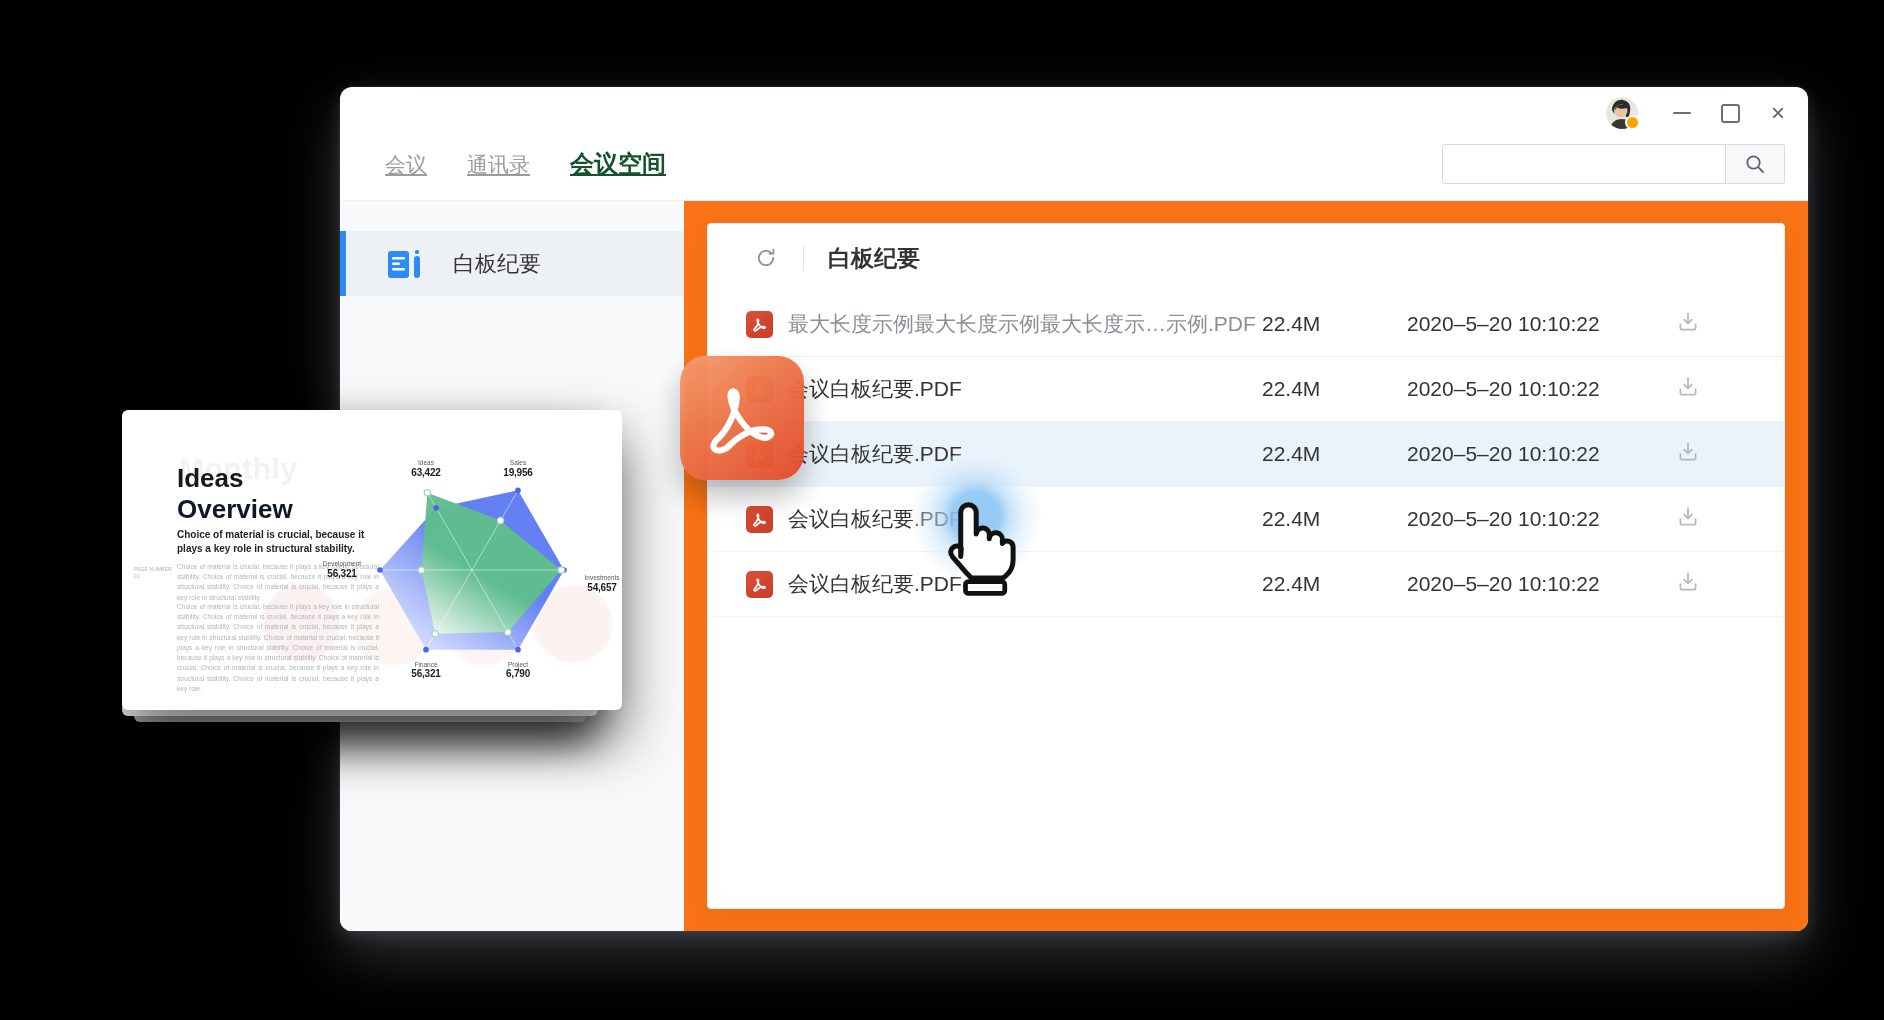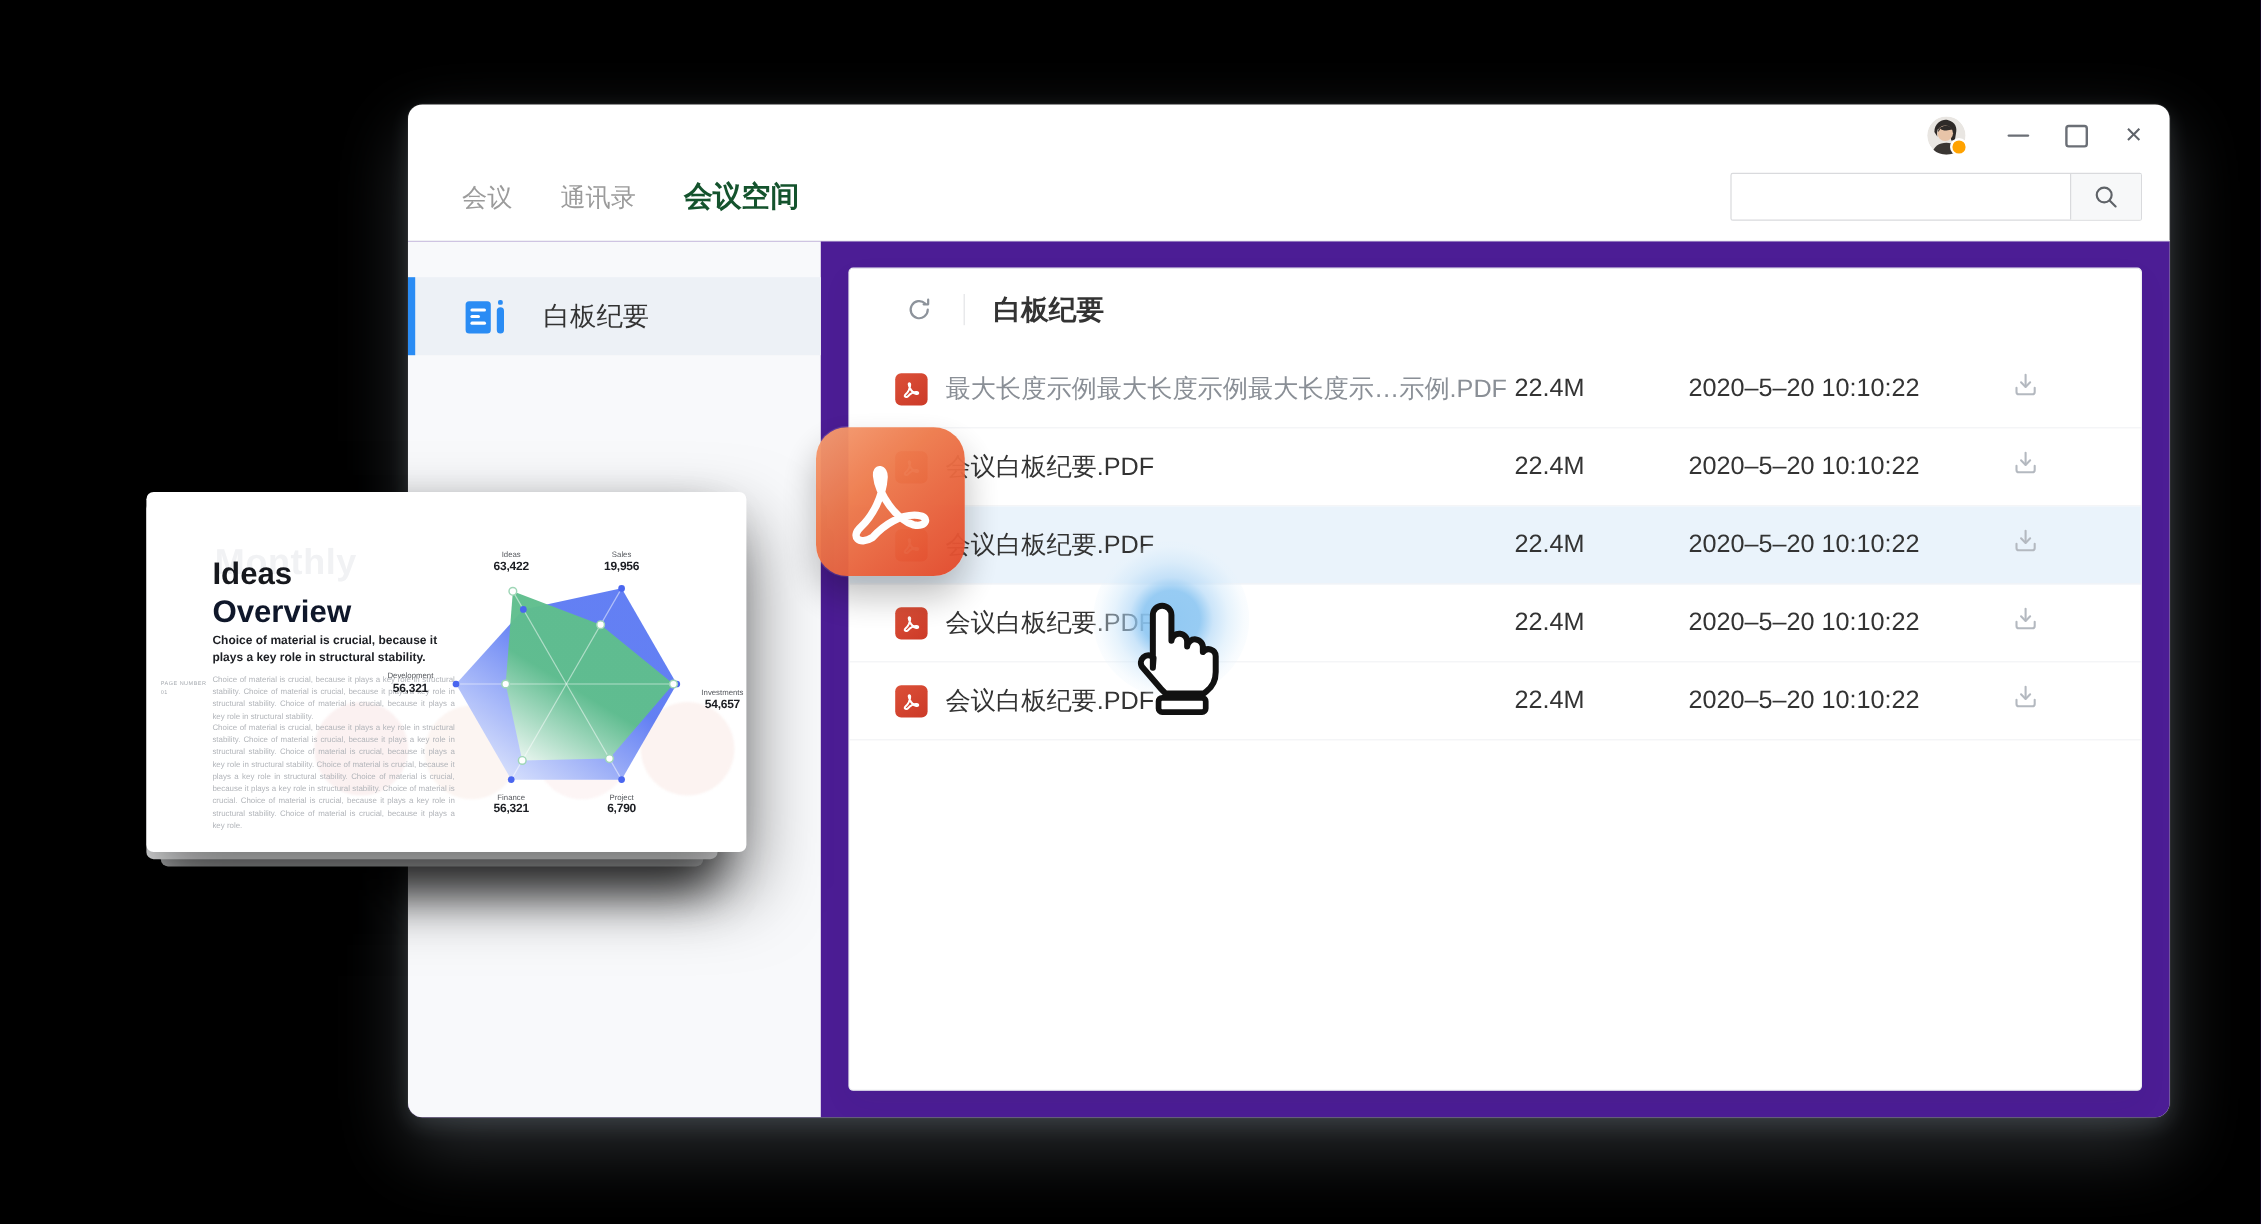--- a/index.html
+++ b/index.html
@@ -10,42 +10,42 @@
     -webkit-font-smoothing:antialiased;
   }
   
   .window{
     position:absolute;left:340px;top:87px;width:1468px;height:844px;
     background:#fff;border-radius:12px;
     box-shadow:0 0 0 1px rgba(255,255,255,0.05),0 24px 60px rgba(150,160,170,0.30),0 6px 18px rgba(120,130,140,0.25);
   }
   .win-header{position:relative;height:113px;border-bottom:1px solid #f0f1f4;}
   .nav-tabs{position:absolute;left:45px;bottom:20px;display:flex;gap:40px;align-items:baseline;}
-  .nav-tab{font-size:21px;color:#9b9b9b;cursor:pointer;}
+  .nav-tab{font-size:21px;color:#9b9b9b;cursor:pointer;text-decoration:underline;}
   .nav-tab.active{font-size:24px;color:#14532d;font-weight:bold;}
   .win-controls{position:absolute;top:8px;right:18px;display:flex;align-items:center;gap:24px;height:36px;}
   .avatar-wrap{position:relative;width:32px;height:32px;margin-right:8px;}
   .avatar-wrap svg{display:block;border-radius:50%;}
   .status-dot{position:absolute;right:-2px;bottom:-1px;width:11px;height:11px;border-radius:50%;background:#ffa200;border:2px solid #fff;}
   .ctl{width:24px;height:24px;display:flex;align-items:center;justify-content:center;color:#6b6f76;cursor:pointer;}
   .ctl-min{width:18px;height:2px;background:#6b6f76;border-radius:1px;}
   .ctl-max{width:15px;height:15px;border:2px solid #6b6f76;border-radius:3px;}
   .ctl-close{font-size:24px;line-height:1;color:#5f636a;}
   .search-box{
     position:absolute;top:57px;right:23px;width:343px;height:40px;
     border:1px solid #d9dadd;border-radius:2px;display:flex;background:#fff;box-sizing:border-box;
   }
   .search-box input{
     flex:1;border:0;outline:0;padding:0 14px;font-size:20px;color:#333;background:transparent;
     font-family:inherit;min-width:0;margin-top:40px;
   }
   .search-box input::placeholder{color:#c9cbcf;}
   .search-btn{width:58px;background:#f7f8f9;border-left:1px solid #d9dadd;display:flex;align-items:center;justify-content:center;cursor:pointer;}
   
-  .win-body{display:flex;height:730px;background:#4c1d95;border-radius:0 0 12px 12px;overflow:hidden;text-decoration:underline;}
+  .win-body{display:flex;height:730px;background:#f97316;border-radius:0 0 12px 12px;overflow:hidden;text-decoration:underline;}
   .sidebar{width:344px;background:#f8f9fb;position:relative;flex:none;}
   .side-item{
     position:absolute;left:0;right:0;top:30px;height:65px;background:#edf1f6;
     display:flex;align-items:center;cursor:pointer;
   }
   .side-item::before{content:"";position:absolute;left:0;top:0;bottom:0;width:6px;background:#2a8cf4;}
   .side-item .s-icon{margin-left:47px;width:36px;height:32px;}
   .side-item .s-label{margin-left:30px;font-size:22px;color:#333;}
   .main{flex:1;position:relative;}
   .panel{

